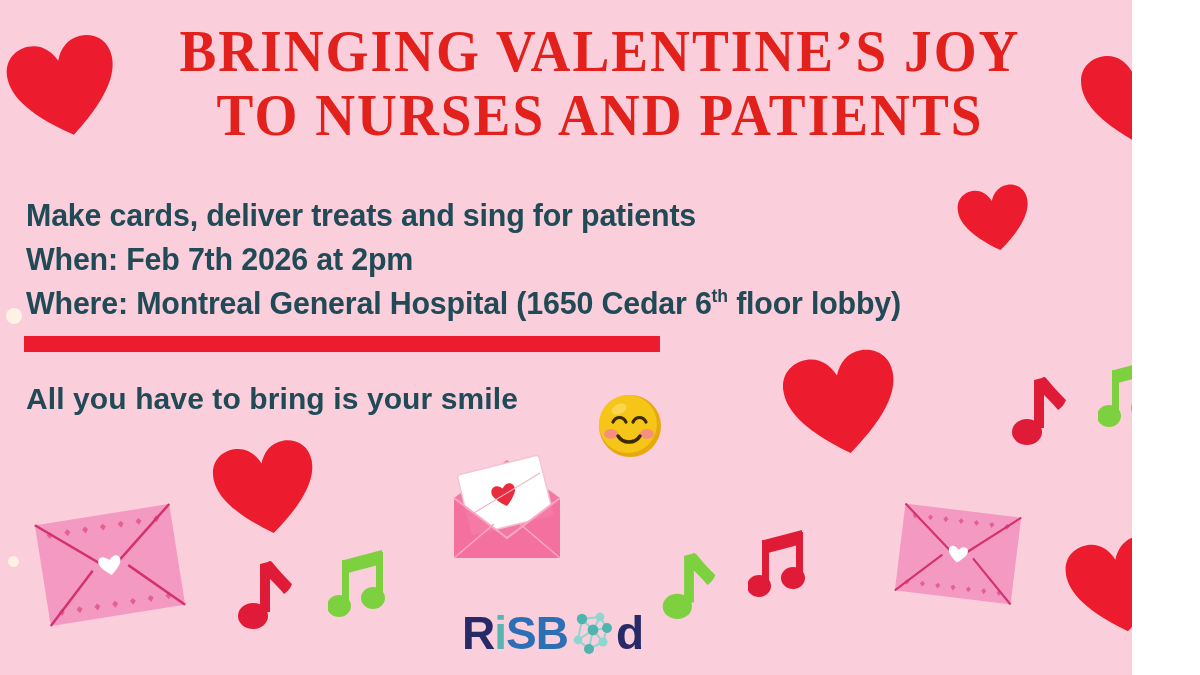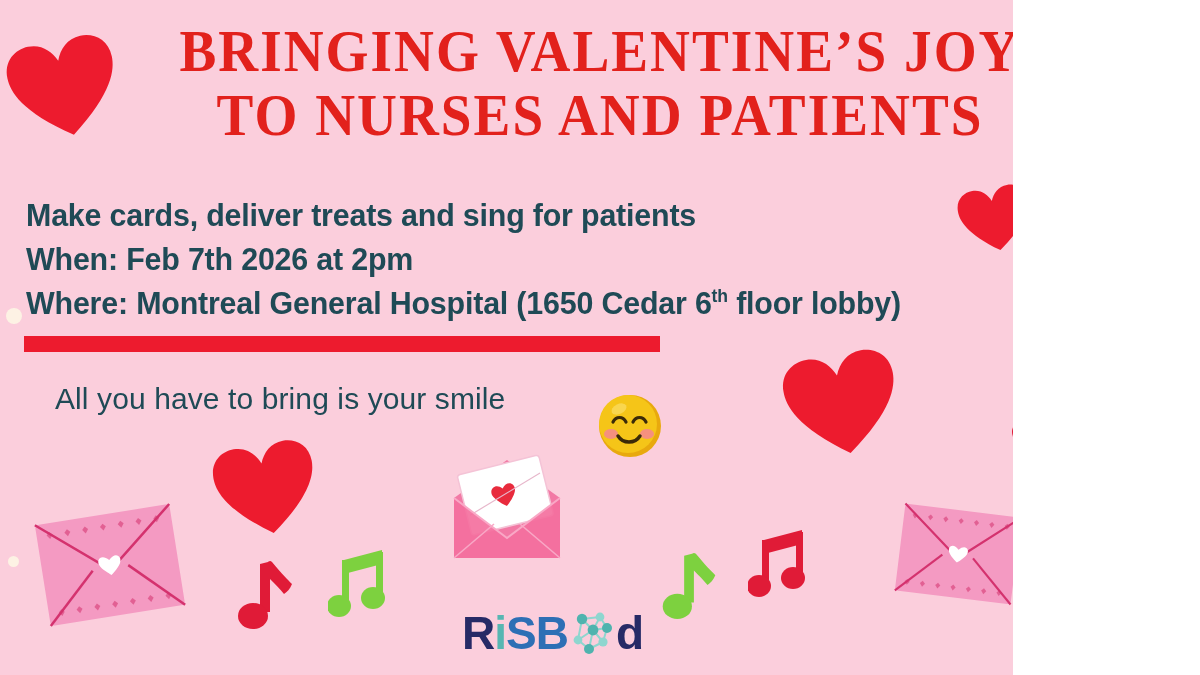--- a/index.html
+++ b/index.html
@@ -2,21 +2,21 @@
 <html><head>
 <meta charset="utf-8">
 <style>
   html, body {
     margin: 0;
     padding: 0;
     background: #ffffff;
   }
   #poster {
     position: relative;
-    width: 1013px;
+    width: 1132px;
     height: 675px;
     overflow: hidden;
     background: #fbcedc;
     font-family: "Liberation Sans", sans-serif;
   }
 
   
   .deco {
     position: absolute;
     pointer-events: none;
@@ -96,24 +96,23 @@
     height: 16px;
     background: #ed1b2e;
   }
 
   .tagline {
     position: absolute;
     left: 26px;
     top: 382px;
     color: #1f4a56;
     font-family: "Liberation Sans", sans-serif;
-    font-weight: 400;
+    font-weight: 700;
     font-size: 30px;
     letter-spacing: 0.1px;
-    margin-left: 29px;
   }
 
   
   .logo {
     position: absolute;
     left: 462px;
     top: 607px;
     height: 52px;
     display: flex;
     align-items: center;

